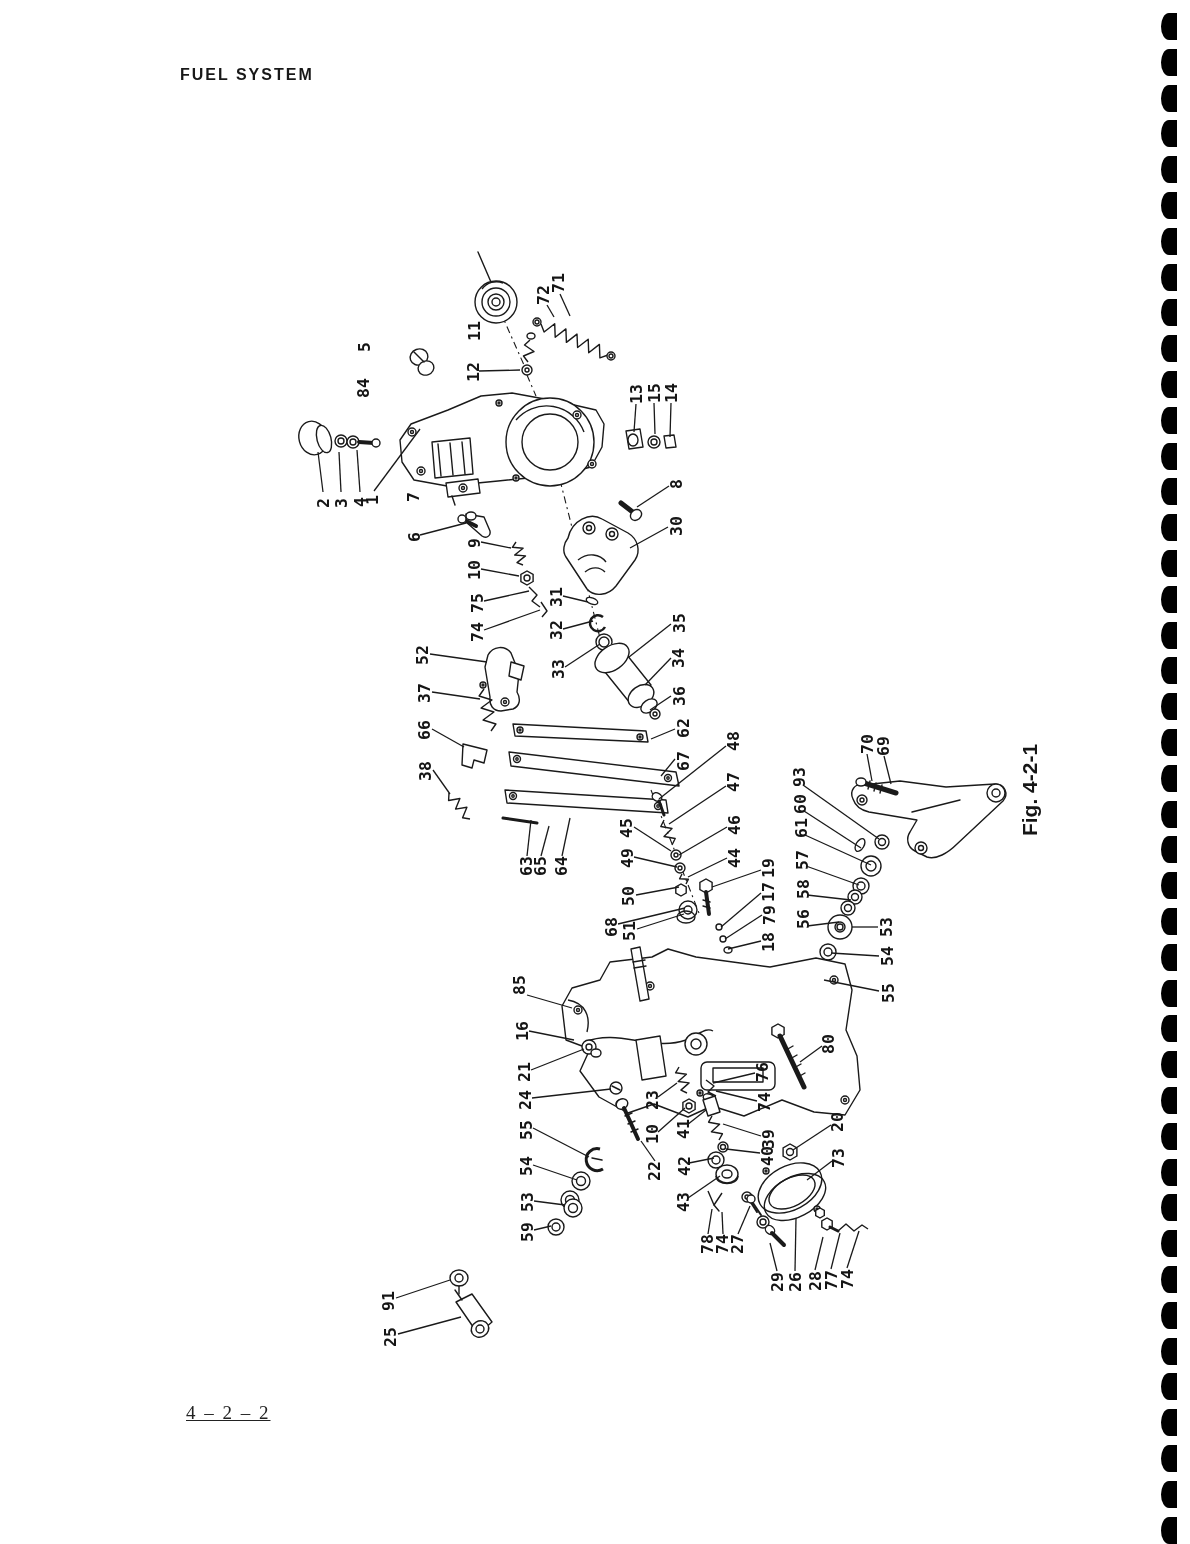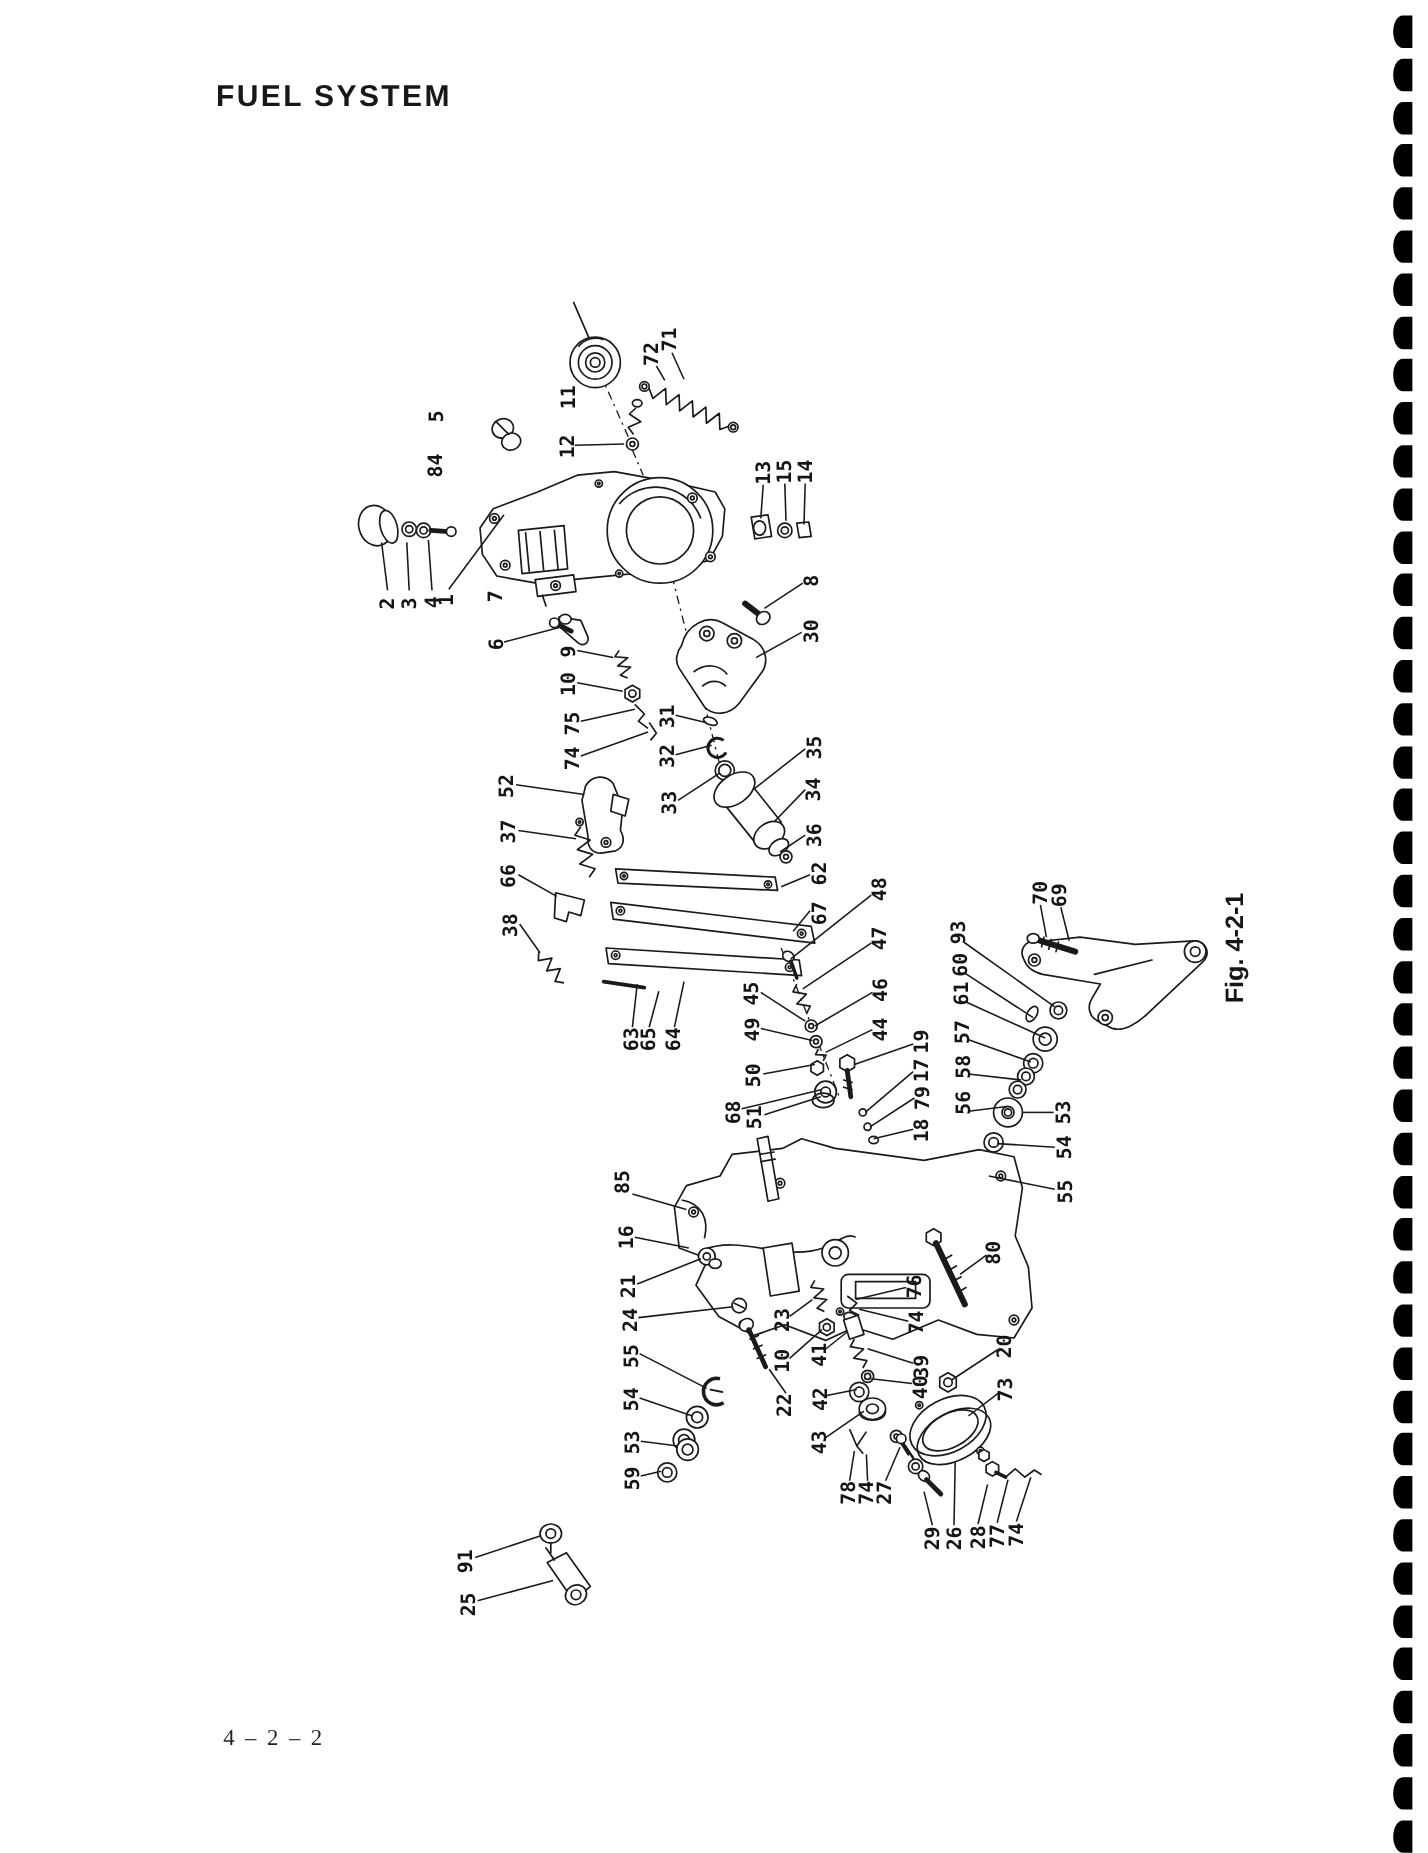--- a/index.html
+++ b/index.html
@@ -1,21 +1,21 @@
 <!DOCTYPE html>
 <html><head>
 <meta charset="utf-8">
 <style>
   html,body{margin:0;padding:0;}
   body{width:1190px;height:1544px;position:relative;background:#fff;overflow:hidden;
        font-family:"Liberation Sans",sans-serif;}
-  .page-title{position:absolute;left:180px;top:66px;font-size:25px;font-weight:700;
+  .page-title{position:absolute;left:180px;top:66px;font-size:16px;font-weight:700;
        letter-spacing:2px;color:#181818;}
-  .page-number{position:absolute;left:186px;top:1438px;font-family:"Liberation Serif",serif;
-       font-size:19px;color:#222;letter-spacing:2px;}
+  .page-number{position:absolute;left:186px;top:1402px;font-family:"Liberation Serif",serif;
+       font-size:19px;color:#222;letter-spacing:2px;text-decoration:underline;}
   .figure-label{position:absolute;left:960px;top:778px;width:140px;text-align:center;
        transform:rotate(-90deg);transform-origin:center;font-size:21px;font-weight:700;color:#161616;}
   .binding-marks{position:absolute;left:0;top:0;width:1190px;height:1544px;pointer-events:none;}
   .bind-mark{position:absolute;left:1161px;width:16px;height:27px;background:#000;
        border-radius:50% 0 0 50% / 50% 0 0 50%;}
   svg.diagram{position:absolute;left:0;top:0;}
 </style>
 </head>
 <body>
 

